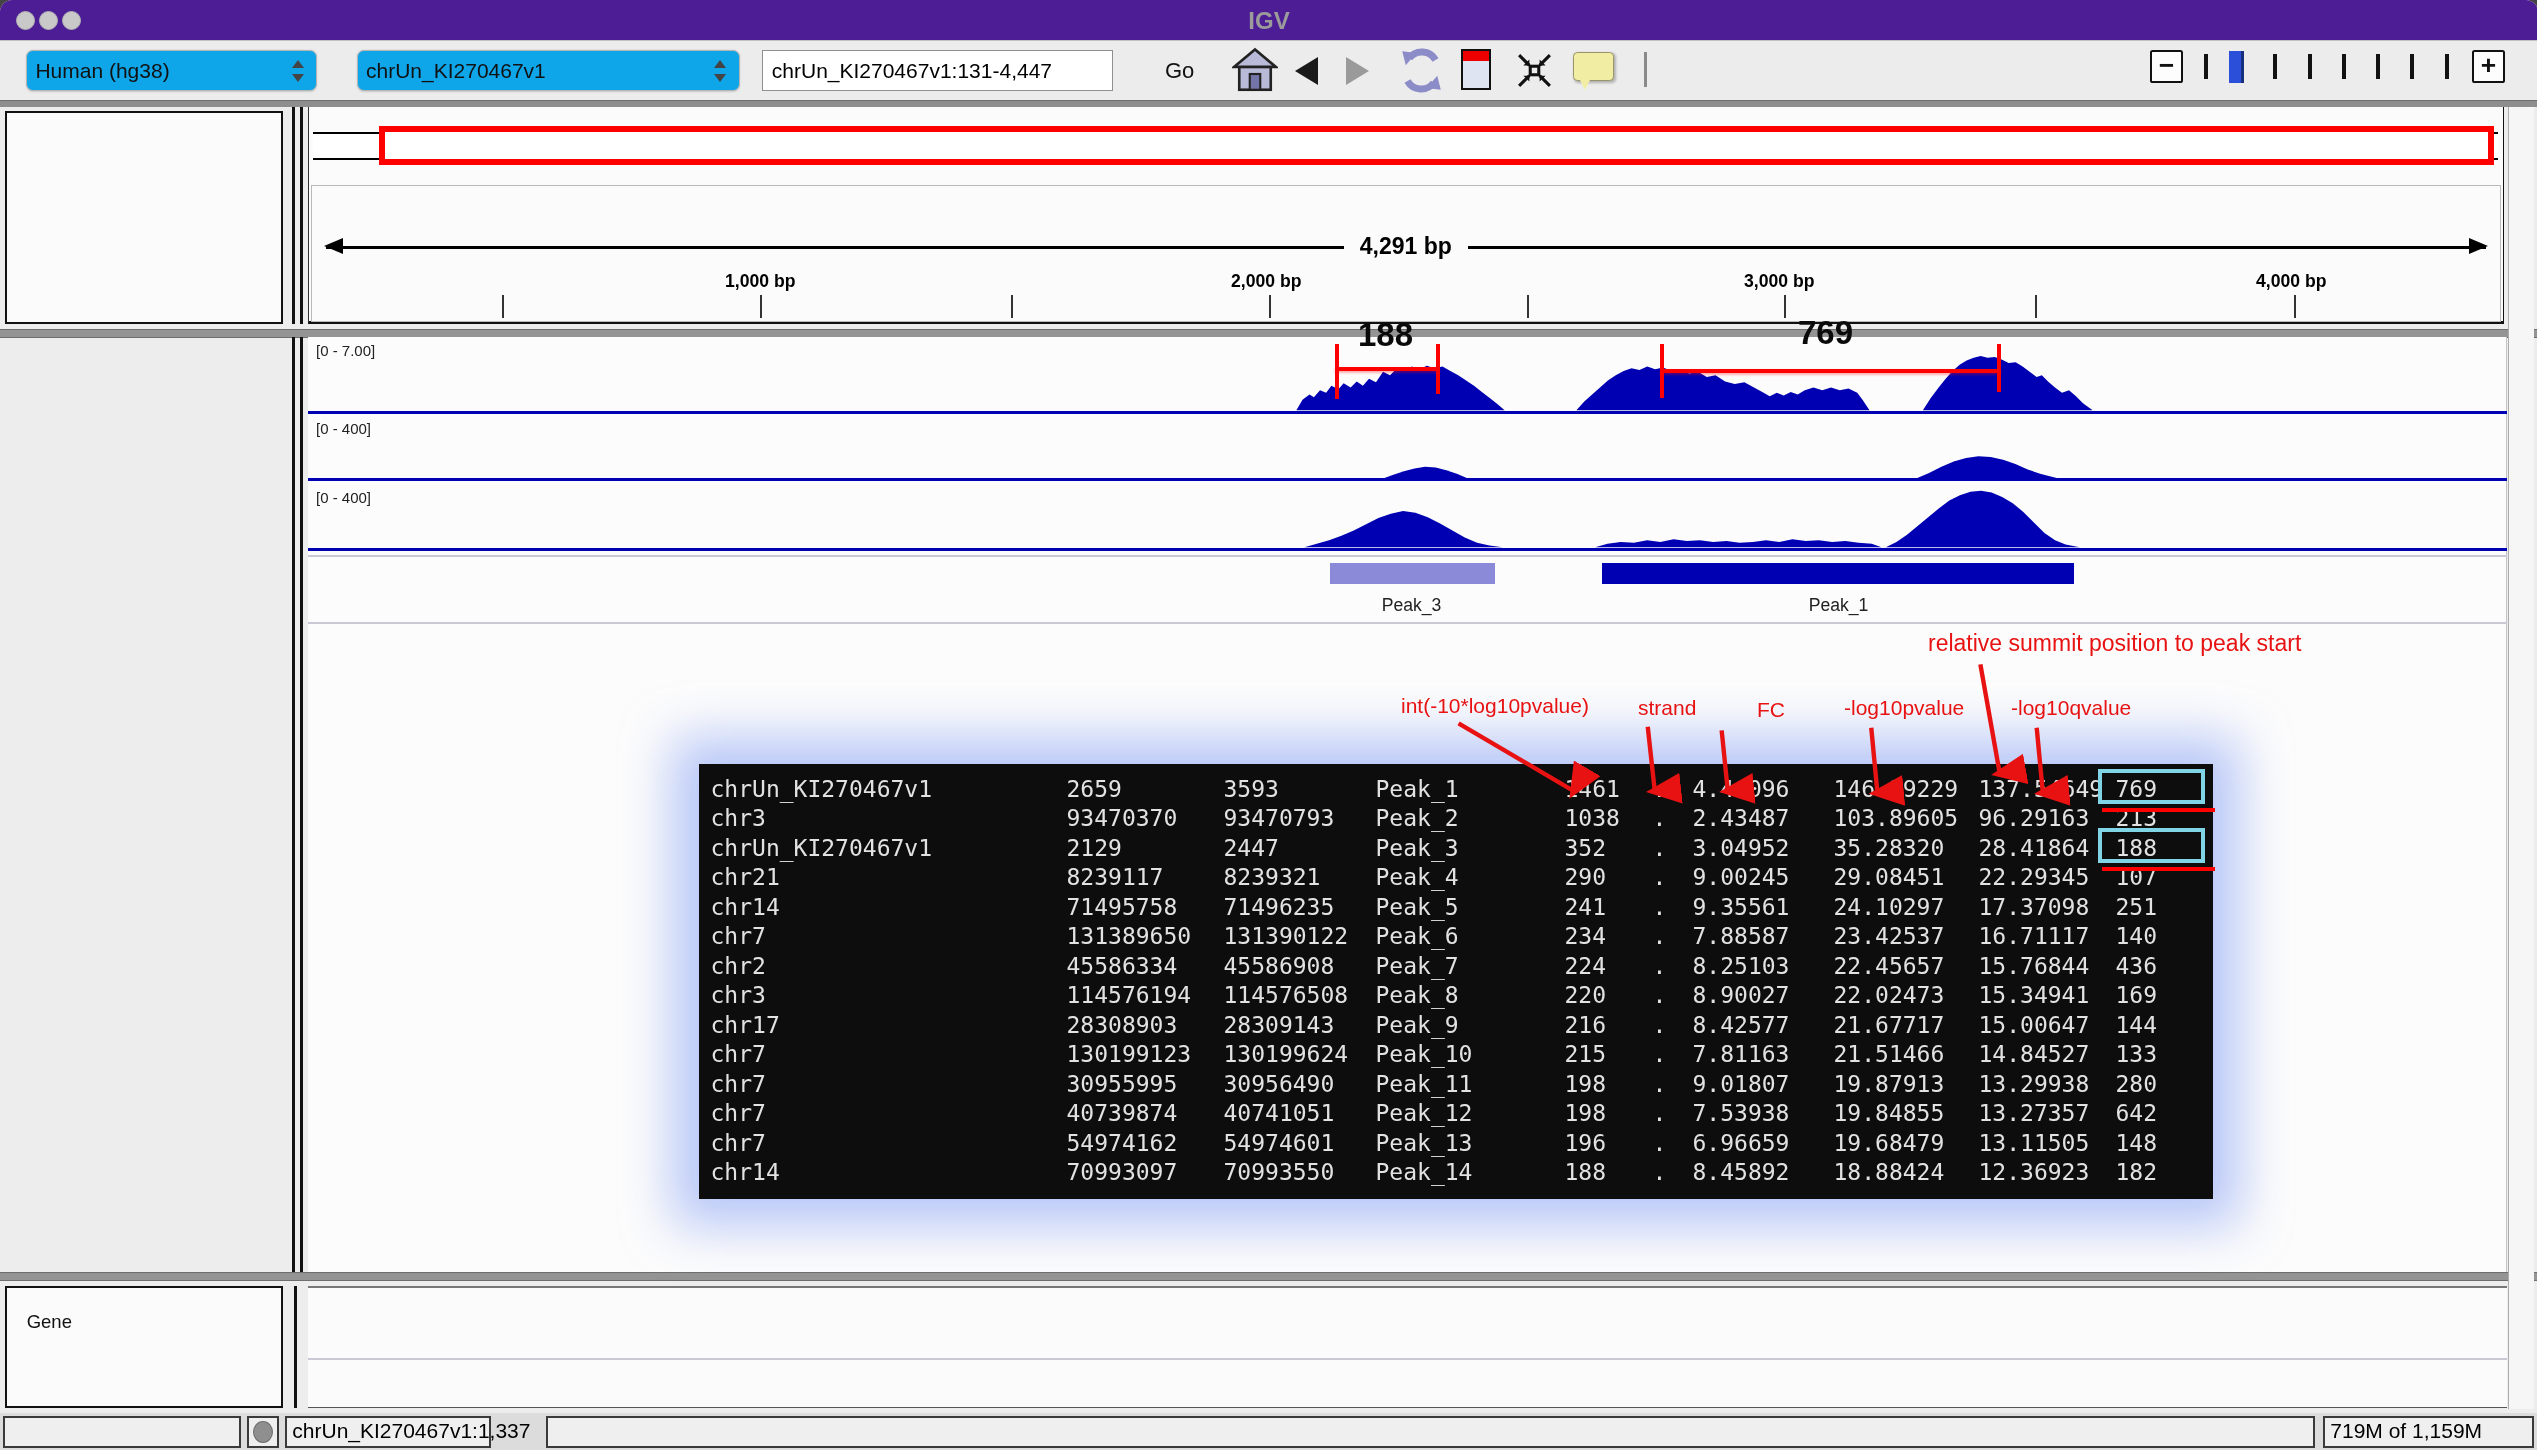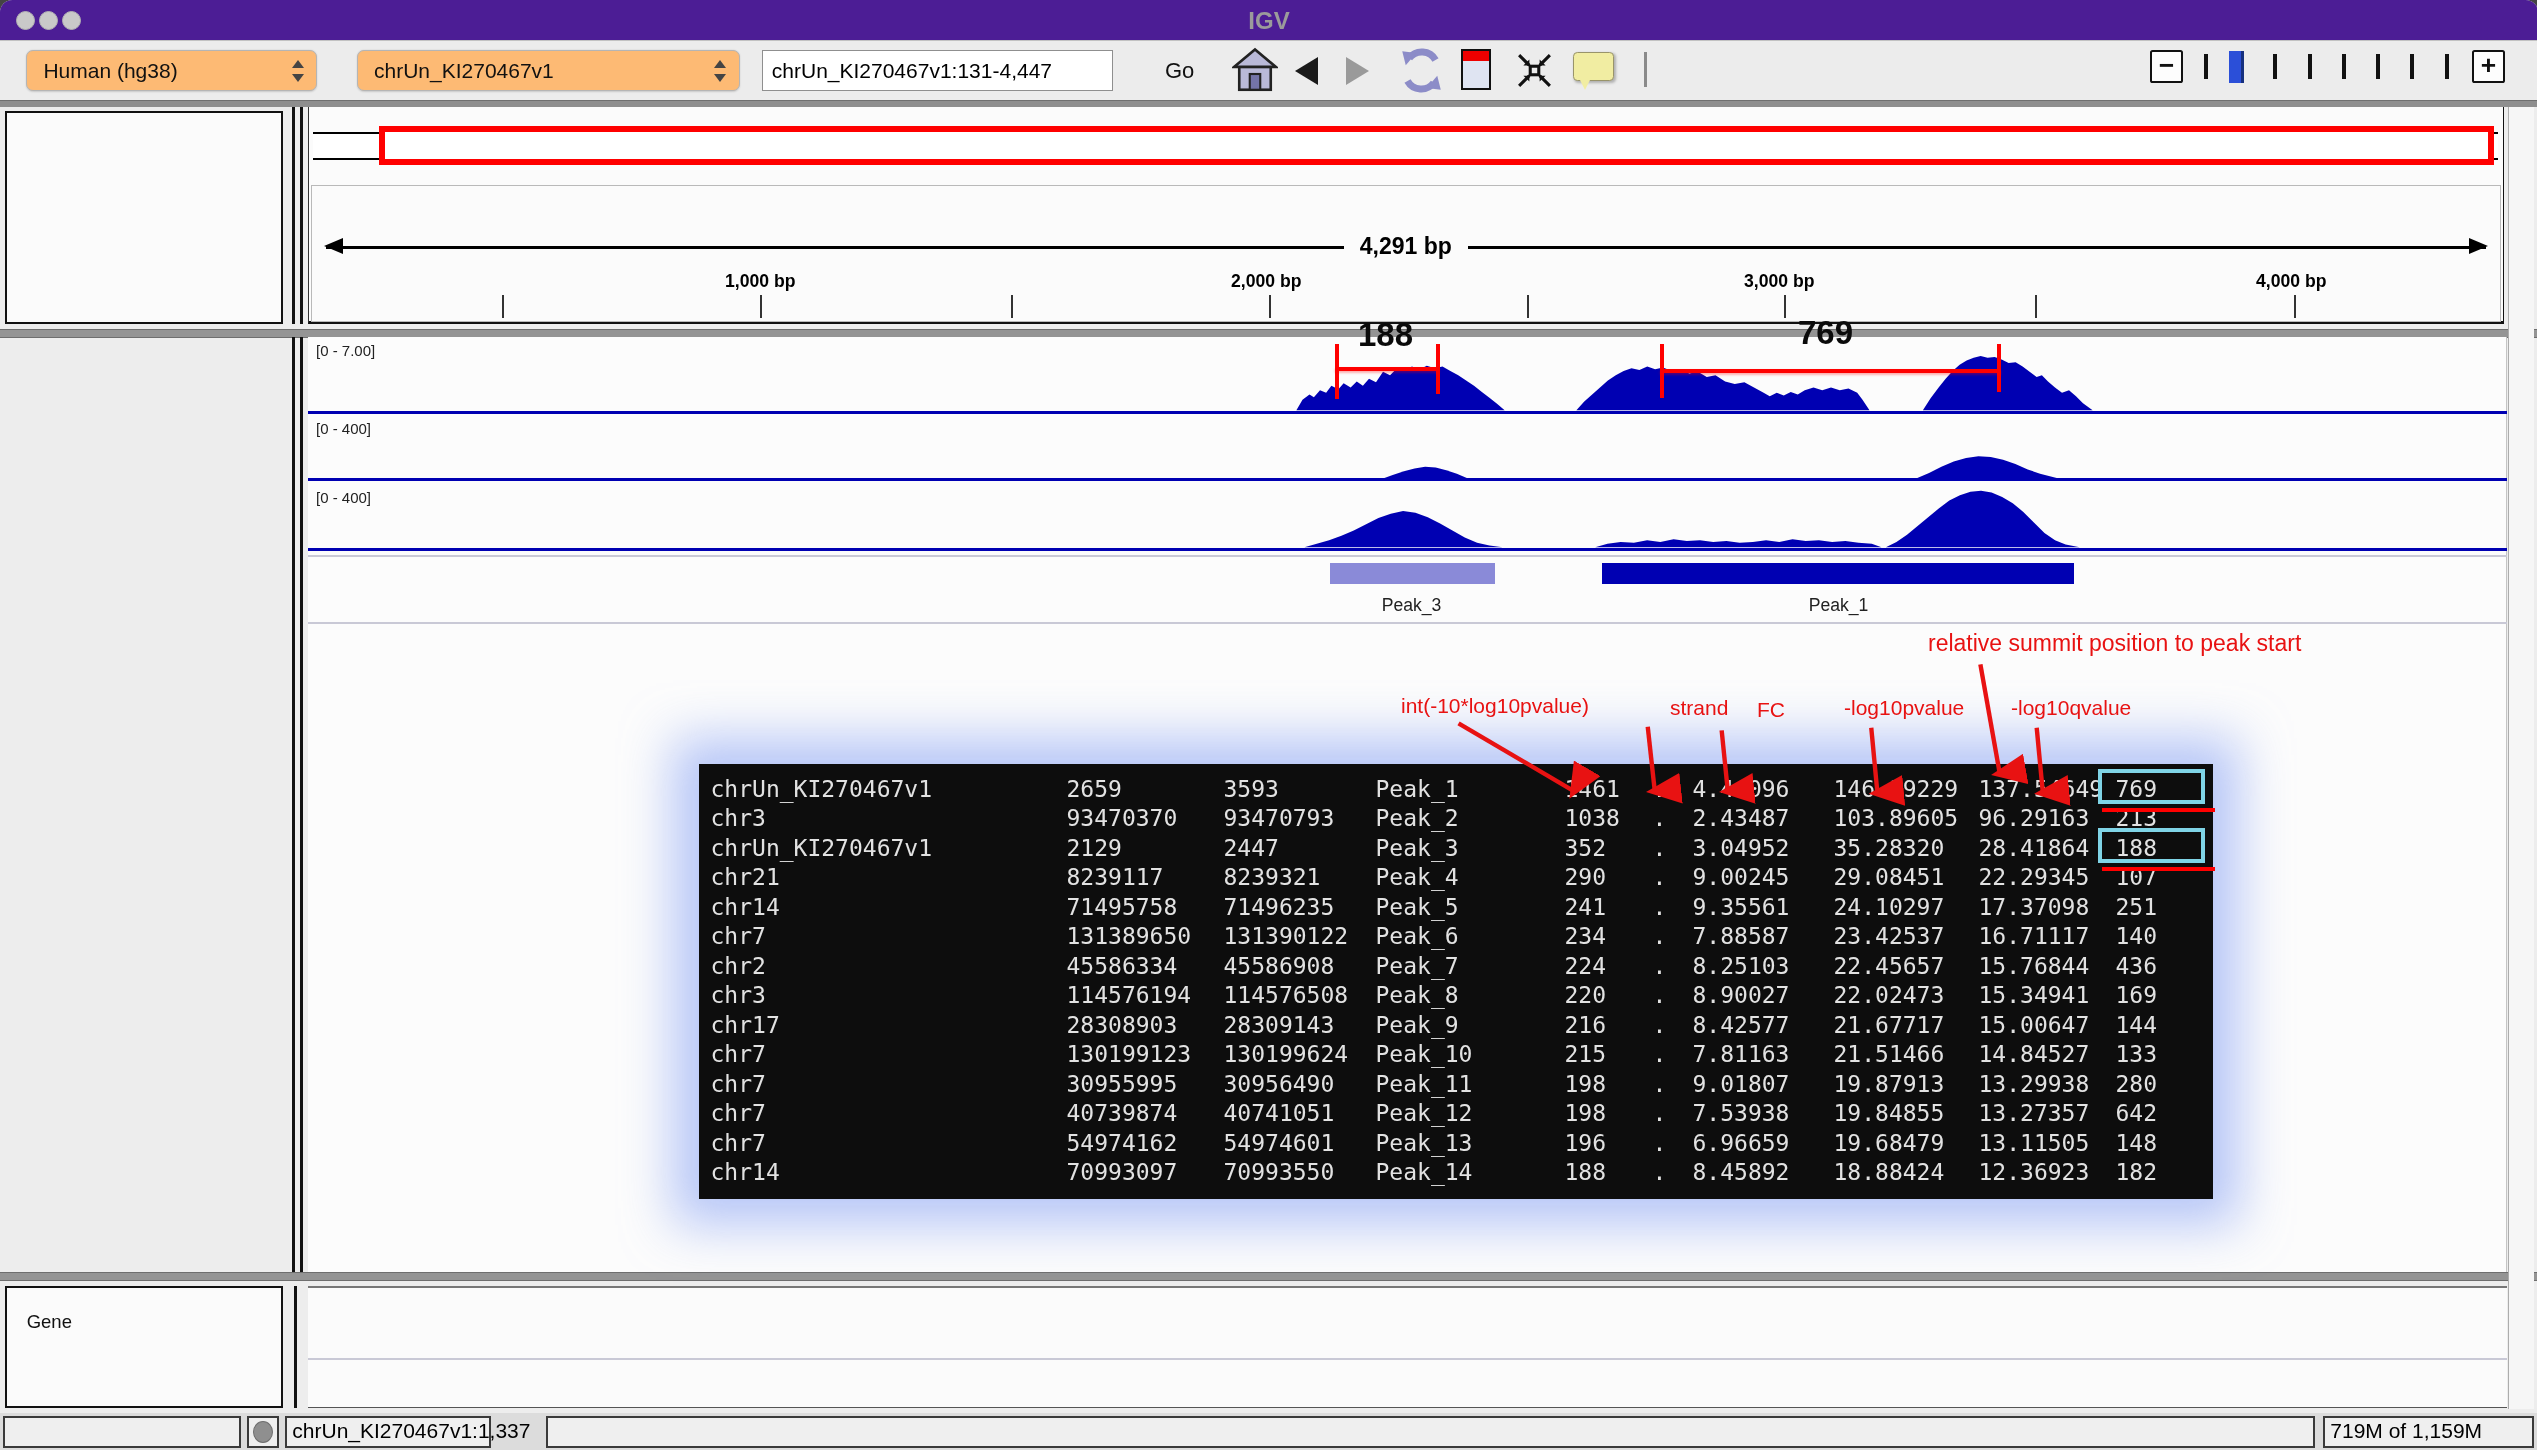--- a/index.html
+++ b/index.html
@@ -11,21 +11,21 @@
   body{font-family:"Liberation Sans",sans-serif;}
   #app{position:relative;width:2538px;height:1450px;background:#ededed;overflow:hidden;border-radius:12.3px 12.3px 0 0;}
 
   
   #titlebar{position:absolute;left:0;top:0;width:2538px;height:41px;background:#4c1d95;border-bottom:0.9px solid #c2c2c2;}
   .tl{position:absolute;top:10.6px;width:19.4px;height:19.4px;border-radius:50%;background:#c9c9c9;border:0.9px solid #b2b2b2;}
   #win-title{position:absolute;left:0;right:0;top:7px;text-align:center;font-size:24px;color:#9b9b9b;font-weight:bold;}
 
   
   #toolbar{position:absolute;left:0;top:41px;width:2538px;height:60px;background:#ececec;border-bottom:1.8px solid #bdbdbd;}
-  .select{position:absolute;top:8.8px;height:41px;background:#fdba74;border:0.9px solid #b5b5b5;border-radius:7px;box-shadow:0 0.9px 1.8px rgba(0,0,0,.15);font-size:21px;color:#111;line-height:40px;padding-left:16px;}
+  .select{position:absolute;top:8.8px;height:41px;background:#0ea5e9;border:0.9px solid #b5b5b5;border-radius:7px;box-shadow:0 0.9px 1.8px rgba(0,0,0,.15);font-size:21px;color:#111;line-height:40px;padding-left:8px;}
   .chev{position:absolute;right:10.6px;top:7px;width:16px;height:26.4px;}
   .chev:before,.chev:after{content:"";position:absolute;left:1.8px;border-left:6.2px solid transparent;border-right:6.2px solid transparent;}
   .chev:before{top:1.8px;border-bottom:8px solid #444;}
   .chev:after{bottom:1.8px;border-top:8px solid #444;}
   #locus-box{position:absolute;left:762px;top:8.8px;width:351px;height:41px;background:#fff;border:0.9px solid #8f8f8f;font-size:21px;color:#000;line-height:40px;padding-left:8.8px;white-space:nowrap;}
   #go-btn{position:absolute;left:1165px;top:8.8px;height:41px;line-height:41px;font-size:22px;color:#111;}
   .ticon{position:absolute;top:8.8px;}
   .tri-left{width:0;height:0;border-top:14px solid transparent;border-bottom:14px solid transparent;border-right:23px solid #1a1a1a;}
   .tri-right{width:0;height:0;border-top:14px solid transparent;border-bottom:14px solid transparent;border-left:23px solid #9a9a9a;}
   #region-icon{width:30px;height:41px;border:2.6px solid #111;background:#dfe4f2;}
@@ -245,21 +245,21 @@
     <div class="rline" style="left:1128px;top:7px;height:50px"></div>
     <div class="rconn" style="left:1027px;top:30px;width:104px"></div>
     <div class="bracket-num" style="left:1016px;top:-21px">188</div>
     <div class="rline" style="left:1352px;top:7px;height:54px"></div>
     <div class="rline" style="left:1689px;top:7px;height:48px"></div>
     <div class="rconn" style="left:1352px;top:32px;width:341px"></div>
     <div class="bracket-num" style="left:1456px;top:-23px">769</div>
 
     <div class="note" id="note-summit" style="left:1620px;top:293px">relative summit position to peak start</div>
     <div class="note note-sm" style="left:1049px;top:357px">int(-10*log10pvalue)</div>
-    <div class="note note-sm" style="left:1318px;top:359px">strand</div>
+    <div class="note note-sm" style="left:1286px;top:359px">strand</div>
     <div class="note note-sm" style="left:1405px;top:361px">FC</div>
     <div class="note note-sm" style="left:1492px;top:359px">-log10pvalue</div>
     <div class="note note-sm" style="left:1659px;top:359px">-log10qvalue</div>
 
     <svg id="arrows-svg" viewBox="0 0 2496 350">
       <defs>
         <marker id="ah" markerWidth="7" markerHeight="8" refX="3.5" refY="6" orient="auto">
           <polygon points="0,0 7,0 3.5,8" fill="#e81212"></polygon>
         </marker>
       </defs>

